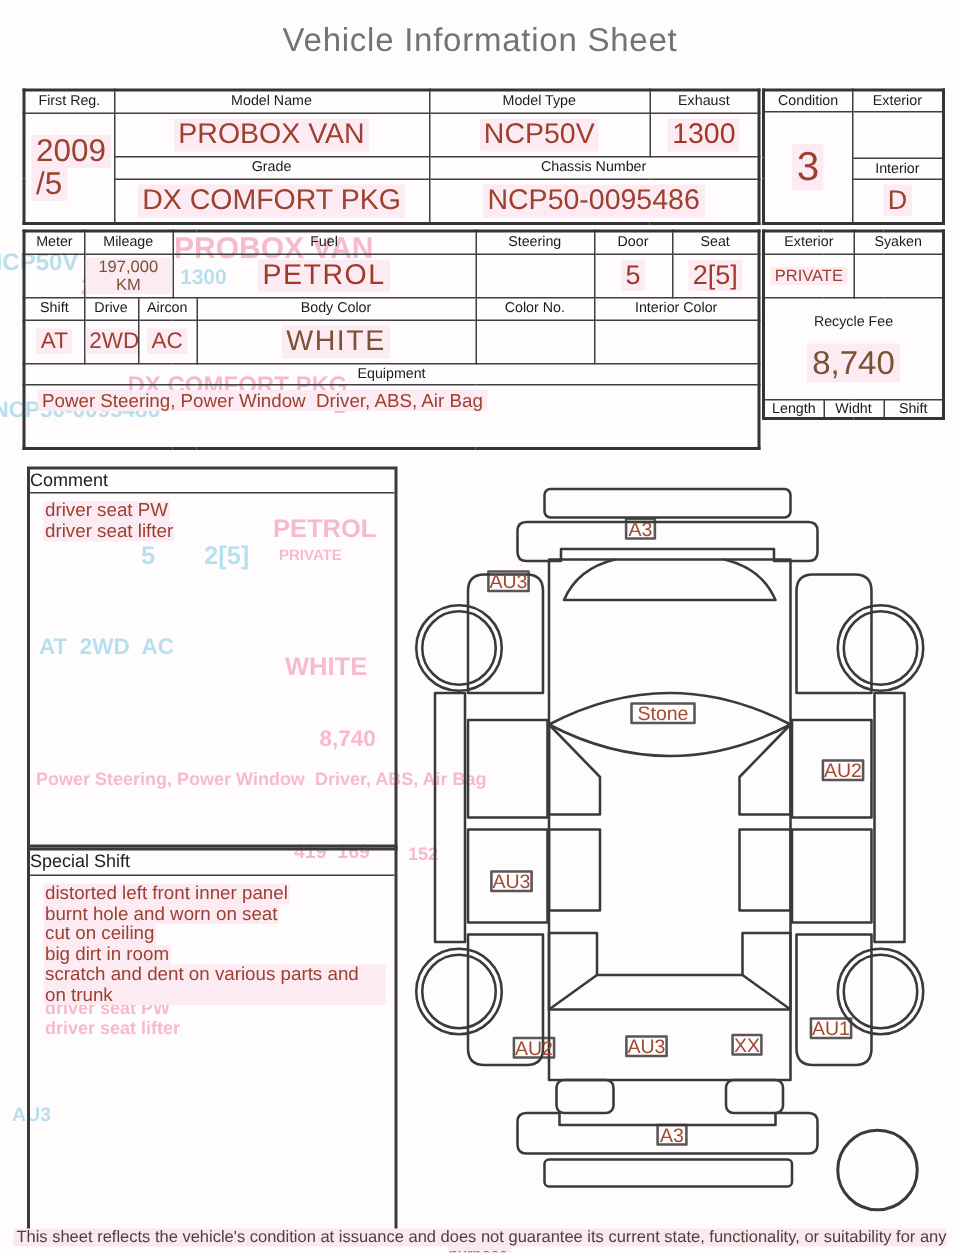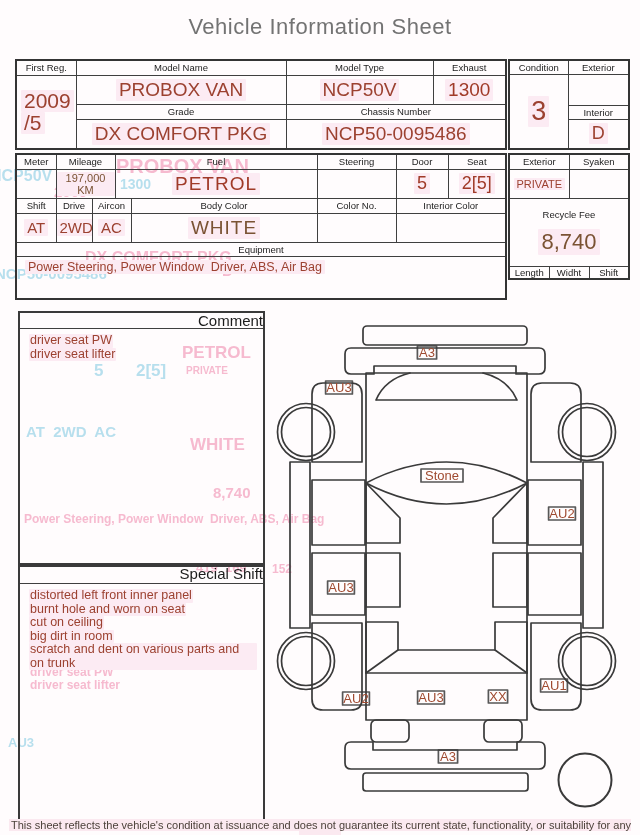--- a/index.html
+++ b/index.html
@@ -15,21 +15,21 @@
   .s11{font-size:11px;} .s15{font-size:15px;}
   .s17{font-size:17px;} .s18{font-size:18px;} .s20{font-size:19px;}
   .s22{font-size:22px;} .s26{font-size:27px;}
   .hl{background:#fcebf3;padding:0 3px;display:inline-block;border-radius:1px;}
   .firstreg{text-align:left;padding-left:4px;line-height:22px;font-size:21px;}
   .equip{text-align:left;vertical-align:top;padding:3px 0 0 8px;white-space:pre-wrap;font-size:12.5px;}
   .recycle-cell div{line-height:normal;}
   .ltr1{letter-spacing:1px;}
   
   .box{position:absolute;border:2px solid #3a3a3a;background:transparent;}
-  .box-head{height:15px;line-height:15px;text-align:right;font-size:15px;border-bottom:1px solid #3f3f3f;color:#1c1c1c;}
+  .box-head{height:15px;line-height:15px;text-align:left;font-size:12px;border-bottom:1px solid #3f3f3f;color:#1c1c1c;}
   .box-body{padding:5px 6px 0 9px;text-align:left;}
   .note-line{font-size:12.5px;line-height:13.5px;color:#9c4130;}
   .note-line .hl{padding:0 1px;}
   
   .diagram{position:absolute;left:265px;top:310px;width:375px;height:500px;}
   .diagram path,.diagram rect,.diagram circle,.diagram polygon,.diagram line{
       fill:none;stroke:#3a3a3a;stroke-width:1.7;stroke-linejoin:round;stroke-linecap:round;}
   .dlabel{font-family:"Liberation Sans",sans-serif;font-size:13px;fill:#a04a30;text-anchor:middle;stroke:none;}
   .dlabel-bg{fill:#fbe3ee;stroke:none;opacity:.85;}
   

